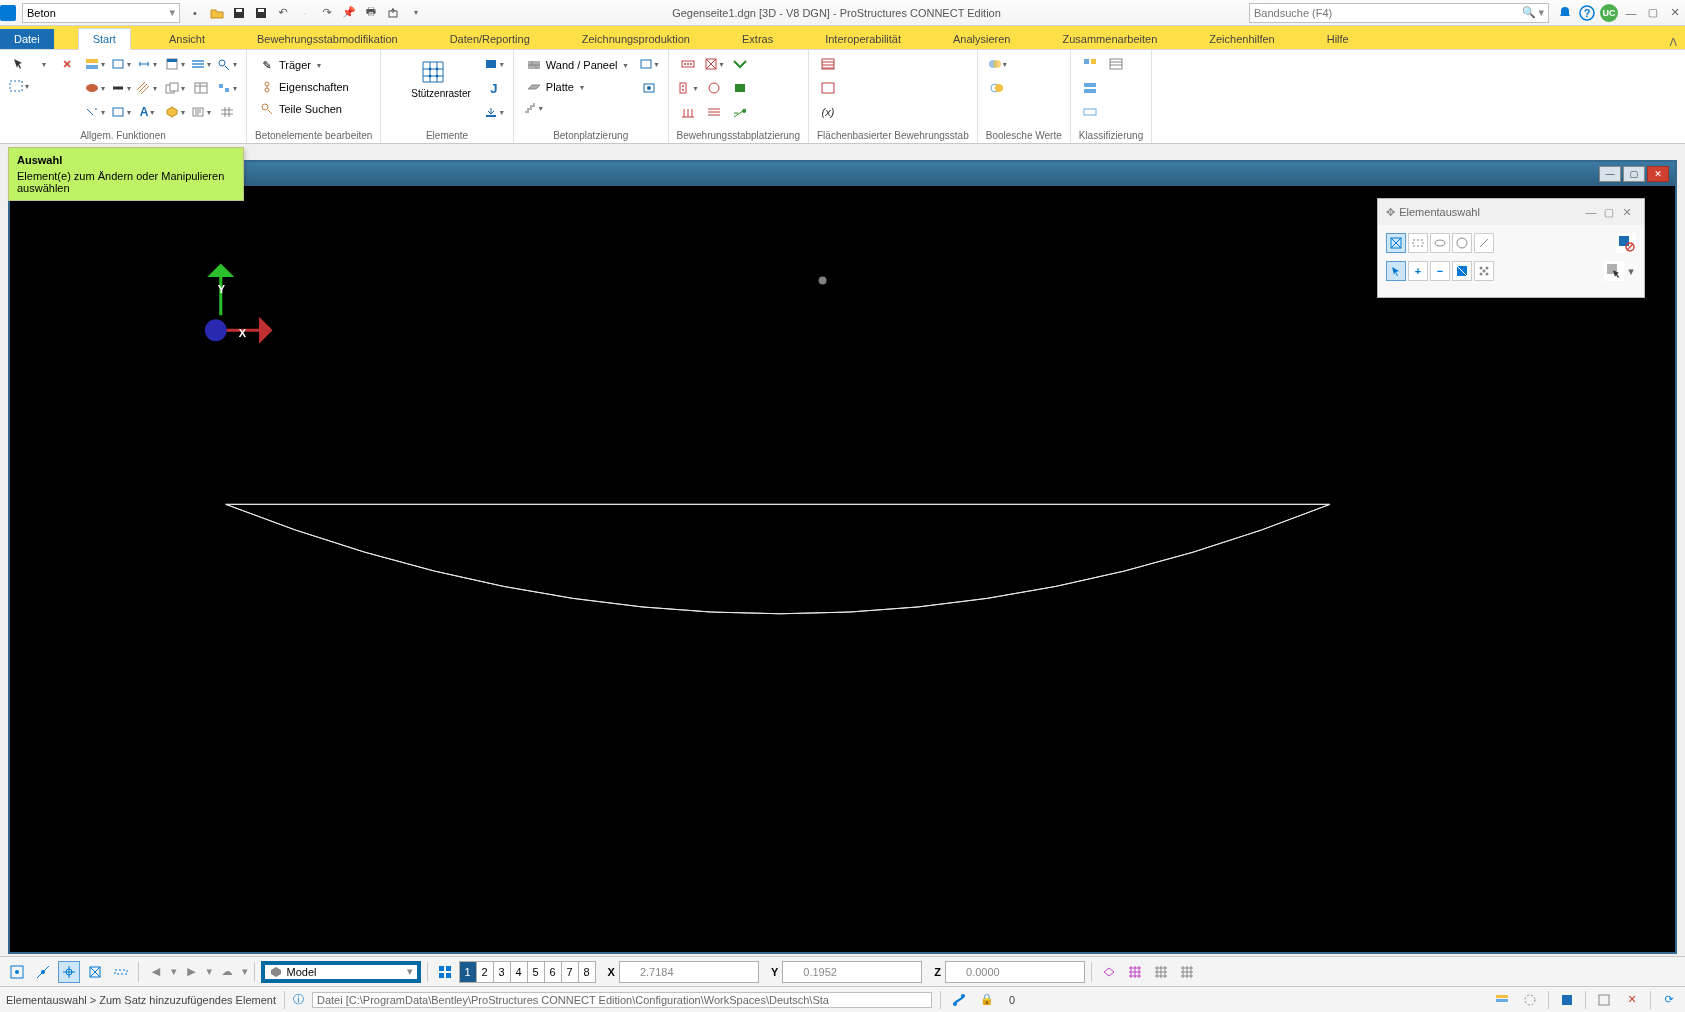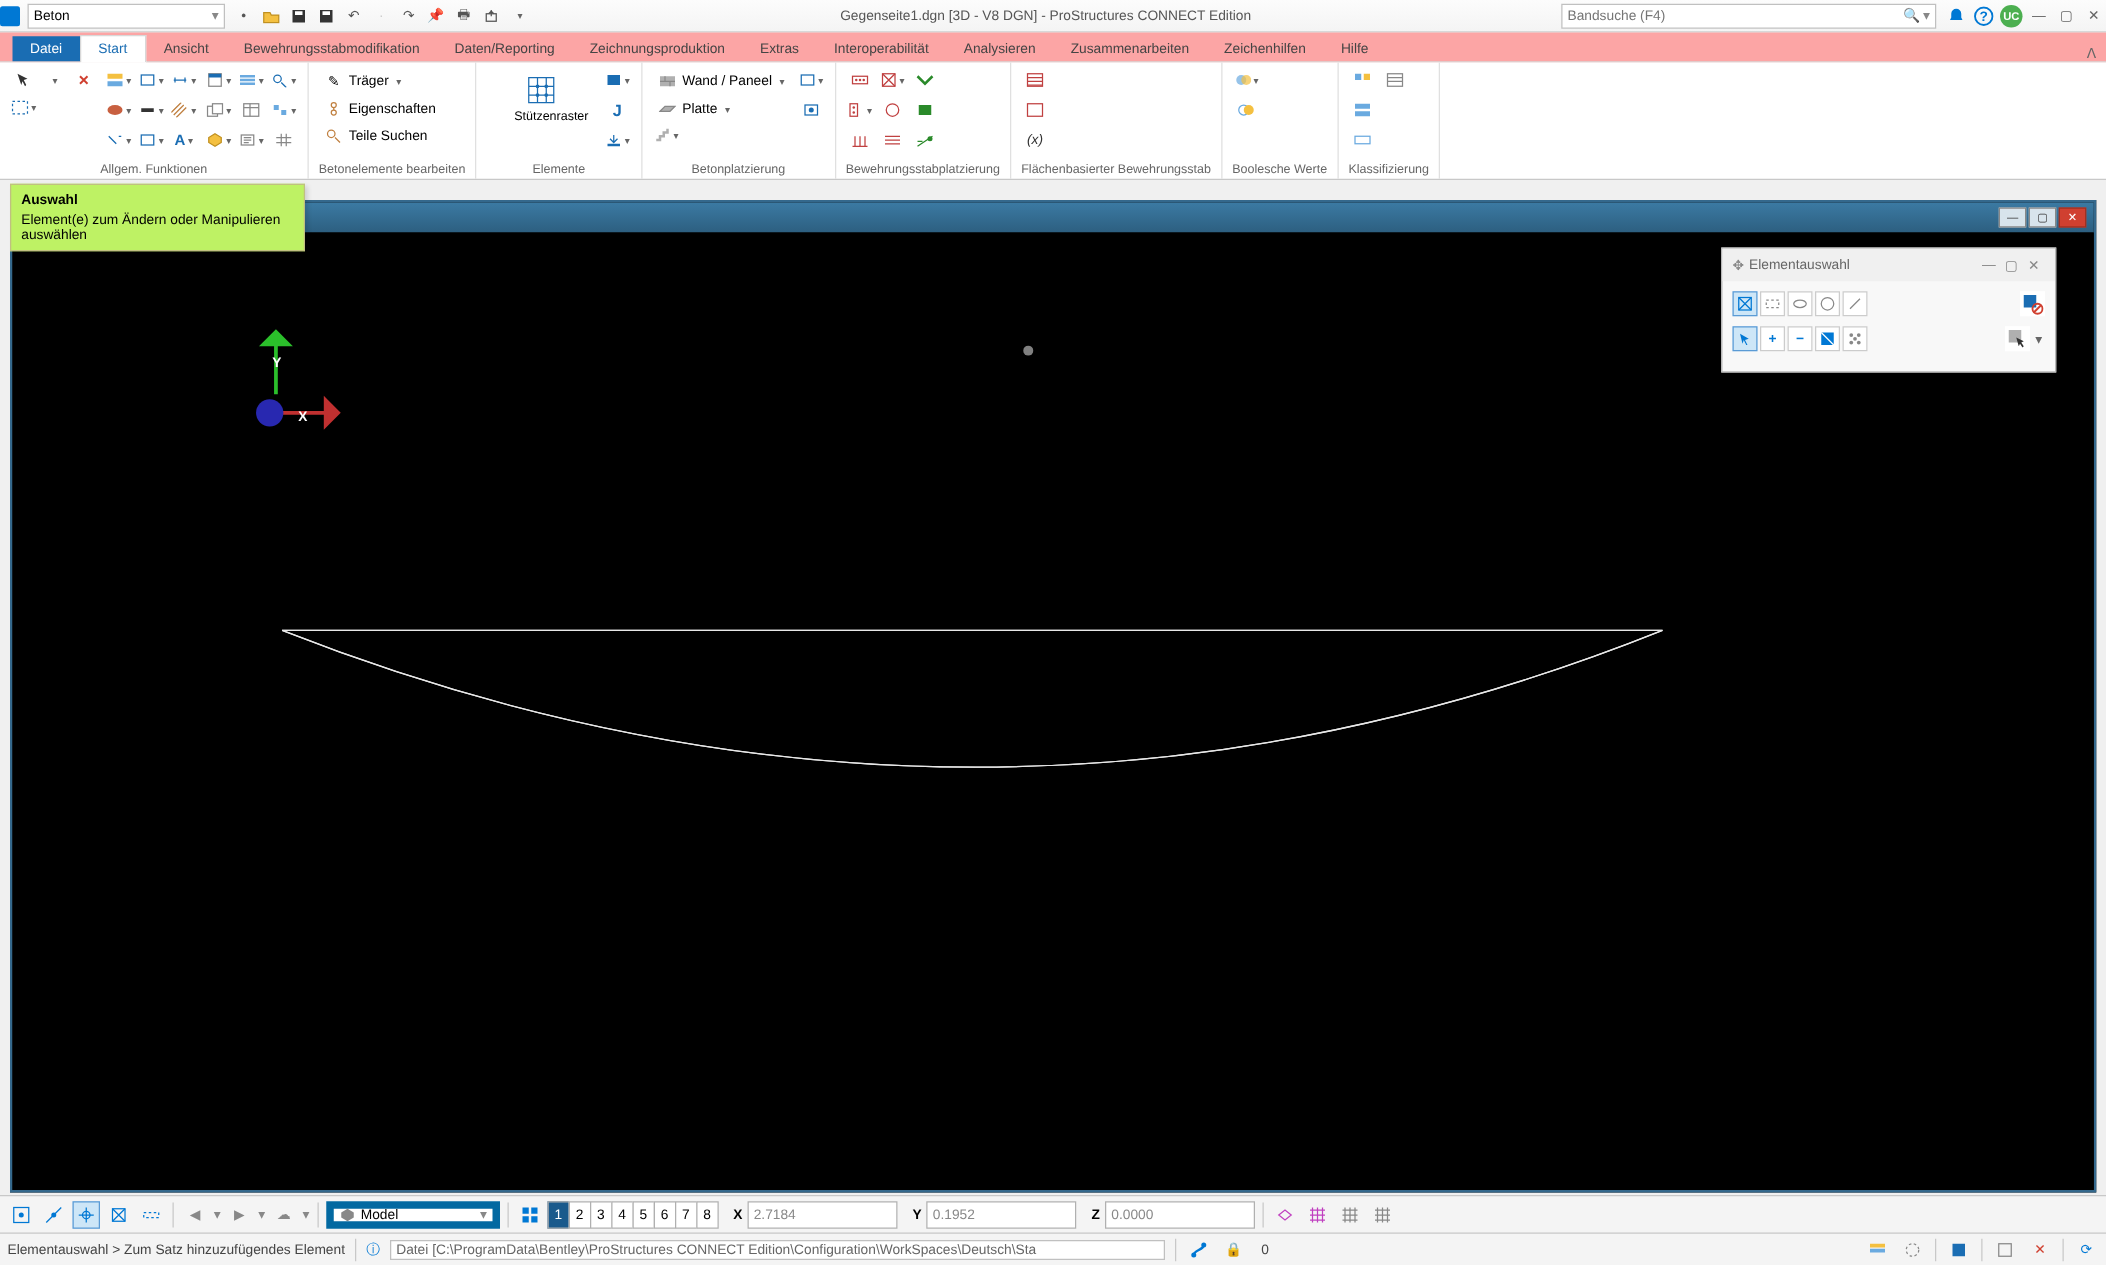--- a/index.html
+++ b/index.html
@@ -16,21 +16,21 @@
 .titlebar .search { width: 300px; height: 20px; border: 1px solid #c0c0c0; background: #fff; display: flex; align-items: center; padding: 0 4px; }
 .titlebar .search input { border: none; outline: none; flex: 1; color: #999; }
 .titlebar .rbtns { display: flex; gap: 2px; margin-left: 6px; }
 .titlebar .rbtn { width: 20px; height: 20px; display: flex; align-items: center; justify-content: center; cursor: pointer; }
 .icon-bell { color: #0078d4; }
 .icon-help { color: #0078d4; }
 .icon-user { width: 18px; height: 18px; background: #4caf50; color: #fff; border-radius: 50%; display: flex; align-items: center; justify-content: center; font-size: 9px; font-weight: bold; }
 .winbtn { color: #666; }
 
 
-.ribbon-tabs { height: 24px; background: #fca5a5; display: flex; align-items: flex-end; padding-left: 10px; border-bottom: 1px solid #d8d8d8; }
+.ribbon-tabs { height: 24px; background: #fde047; display: flex; align-items: flex-end; padding-left: 0; border-bottom: 1px solid #d8d8d8; gap: 24px; }
 .ribbon-tabs .tab { padding: 4px 14px; cursor: pointer; color: #444; }
 .ribbon-tabs .tab.file { background: #1a6db3; color: #fff; }
 .ribbon-tabs .tab.active { background: #fff; color: #1a6db3; border: 1px solid #d8d8d8; border-bottom: 1px solid #fff; margin-bottom: -1px; }
 .ribbon-tabs .collapse { margin-left: auto; margin-right: 8px; color: #666; cursor: pointer; }
 
 
 .ribbon { height: 94px; background: #fff; border-bottom: 1px solid #c8c8c8; display: flex; }
 .ribbon .group { border-right: 1px solid #e0e0e0; padding: 4px 8px 2px 8px; display: flex; flex-direction: column; }
 .ribbon .group .items { flex: 1; display: flex; align-items: flex-start; gap: 6px; }
 .ribbon .group .gname { text-align: center; color: #666; font-size: 10px; padding-top: 2px; }
@@ -70,26 +70,26 @@
 .palette .p-body { padding: 8px; }
 .palette .p-body .prow { display: flex; align-items: center; gap: 2px; margin-bottom: 8px; }
 .palette .p-body .pbico { width: 20px; height: 20px; border: 1px solid #ccc; background: #fff; display: flex; align-items: center; justify-content: center; cursor: pointer; }
 .palette .p-body .pbico.active { background: #cde6f7; border-color: #5b9bd5; }
 
 
 .bottbar { position: absolute; left: 0; right: 0; bottom: 26px; height: 30px; background: #f4f4f4; border-top: 1px solid #c8c8c8; display: flex; align-items: center; padding: 0 6px; gap: 4px; }
 .bottbar .bico { width: 22px; height: 22px; display: flex; align-items: center; justify-content: center; cursor: pointer; border: 1px solid transparent; color: #0078d4; }
 .bottbar .bico.active { background: #cde6f7; border-color: #5b9bd5; }
 .bottbar .sep { width: 1px; height: 20px; background: #c8c8c8; margin: 0 2px; }
-.bottbar .combo2 { width: 139px; height: 22px; border: 6px solid #0369a1; background: #fff; display: flex; align-items: center; padding: 0 4px; }
+.bottbar .combo2 { width: 160px; height: 22px; border: 4px solid #0369a1; background: #fff; display: flex; align-items: center; padding: 0 4px; }
 .bottbar .vnums { display: flex; }
 .bottbar .vnum { width: 18px; height: 22px; border: 1px solid #b0b0b0; background: #fff; display: flex; align-items: center; justify-content: center; cursor: pointer; margin-left: -1px; }
 .bottbar .vnum.active { background: #1a5a8c; color: #fff; }
 .bottbar .coord-lbl { font-weight: bold; margin-left: 8px; }
-.bottbar .coord-val { width: 120px; height: 22px; border: 1px solid #b0b0b0; background: #fff; padding: 0 4px; display: flex; align-items: center; color: #888; }
+.bottbar .coord-val { width: 140px; height: 22px; border: 1px solid #b0b0b0; background: #fff; padding: 0 20px; display: flex; align-items: center; color: #888; }
 
 
 .status { position: absolute; left: 0; right: 0; bottom: 0; height: 26px; background: #f4f4f4; border-top: 1px solid #c8c8c8; display: flex; align-items: center; padding: 0 6px; gap: 8px; color: #444; }
 .status .sep { width: 1px; height: 18px; background: #c8c8c8; }
 .status .sfield { border: 1px solid #c0c0c0; padding: 1px 4px; background: #fff; color: #666; width: 620px; overflow: hidden; white-space: nowrap; }
 .status .spacer { flex: 1; }
 .status .sico { width: 20px; height: 18px; display: flex; align-items: center; justify-content: center; cursor: pointer; color: #666; }
 </style>
 </head>
 <body>

